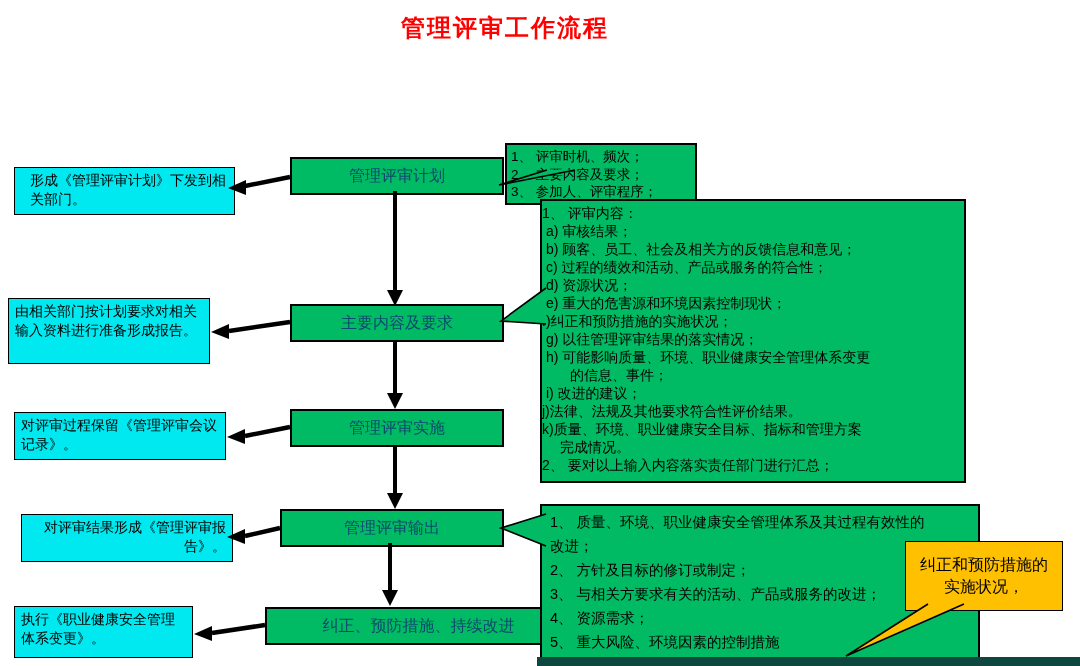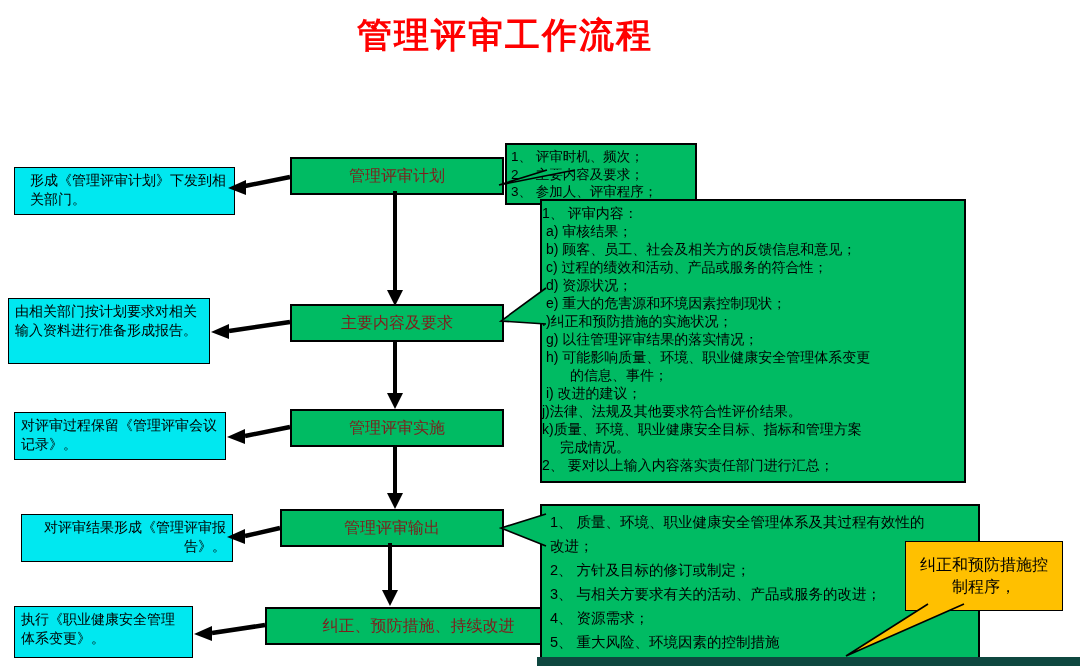--- a/index.html
+++ b/index.html
@@ -2,27 +2,27 @@
 <html><head>
 <meta charset="utf-8">
 <style>
   html,body{margin:0;padding:0;background:#ffffff;}
   .canvas{
     position:relative;width:1080px;height:666px;background:#ffffff;
     font-family:"Liberation Sans","DejaVu Sans",sans-serif;overflow:hidden;color:#000;
   }
   .title{
     position:absolute;left:0;top:12px;width:1010px;margin:0;text-align:center;
-    font-size:35px;font-weight:900;color:#ff0000;letter-spacing:2px;z-index:1;
+    font-size:24px;font-weight:900;color:#ff0000;letter-spacing:2px;z-index:1;
   }
   
   .fb{
     position:absolute;background:#00bb63;border:2px solid #000;z-index:2;
     display:flex;align-items:center;justify-content:center;
-    font-size:16px;color:#7f1d1d;
+    font-size:16px;color:#0c4a6e;
   }
   .fb1{left:290px;top:157px;width:210px;height:34px;}
   .fb2{left:290px;top:304px;width:210px;height:34px;}
   .fb3{left:290px;top:409px;width:210px;height:34px;}
   .fb4{left:280px;top:509px;width:220px;height:34px;}
   .fb5{left:265px;top:607px;width:265px;height:34px;padding-left:19px;}
   
   .ln{
     position:absolute;background:#00e8f0;border:1.6px solid #000;z-index:2;
     font-size:14px;line-height:19px;padding:3px 6px;color:#000;
@@ -87,21 +87,21 @@
 k)质量、环境、职业健康安全目标、指标和管理方案
 　 完成情况。
 2、 要对以上输入内容落实责任部门进行汇总；</div>
   <div class="rn rn3">1、 质量、环境、职业健康安全管理体系及其过程有效性的
 改进；
 2、 方针及目标的修订或制定；
 3、 与相关方要求有关的活动、产品或服务的改进；
 4、 资源需求；
 5、 重大风险、环境因素的控制措施</div>
 
-  <div class="oc">纠正和预防措施控制程序，</div>
+  <div class="oc">纠正和预防措施的实施状况，</div>
 
   <div class="strip"></div>
 
   <svg class="connectors" width="1080" height="666" viewBox="0 0 1080 666" xmlns="http://www.w3.org/2000/svg">
 
     <g>
       <line x1="395" y1="191" x2="395" y2="292" stroke="#000" stroke-width="4"></line>
       <polygon points="387,290 403,290 395,306" fill="#000"></polygon>
     </g>
     <g>

